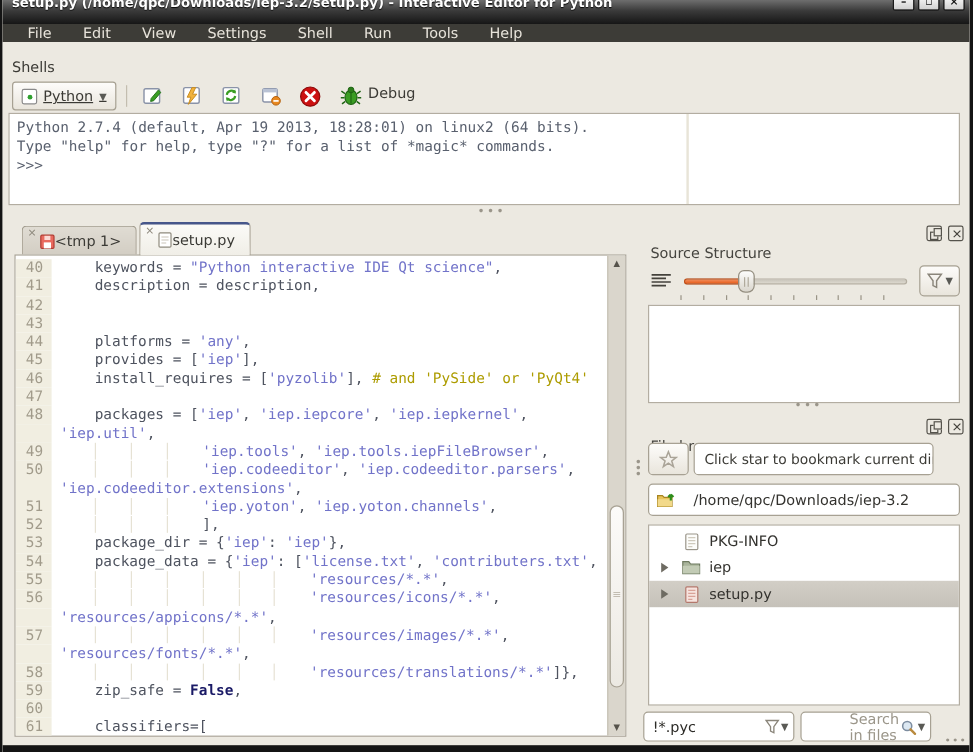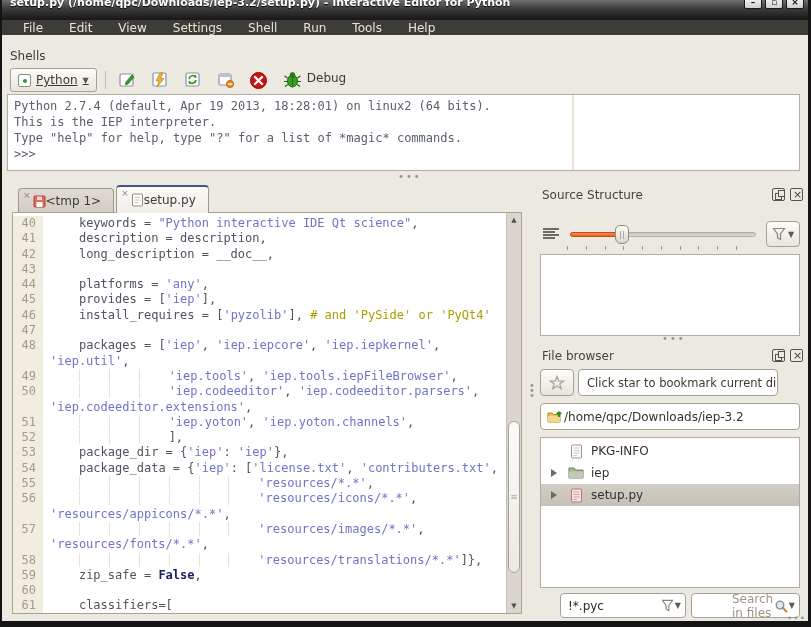--- a/index.html
+++ b/index.html
@@ -91,21 +91,21 @@
   .seg-keyword { color:#1A1A66; font-weight:bold; }
   .vscroll { flex:none; width:15px; background:#DAD6CC; border-left:1px solid #C6C1B5; position:relative; }
   .vs-arrow { position:absolute; left:0; right:0; height:14px; display:flex; align-items:center; justify-content:center; font-size:7px; color:#55524a; }
   .vs-thumb {
     position:absolute; left:1px; right:1px; top:52%; height:38%;
     background:linear-gradient(#FCFBF9,#ECE9E2); border:1px solid #A8A294; border-radius:7px;
   }
   .vs-thumb::after { content:"≡"; position:absolute; top:50%; left:50%; transform:translate(-50%,-55%); color:#b3ada0; font-size:9px; }
   .grip-v { position:absolute; top:383px; left:527px; color:#9a958a; font-size:10px; line-height:5px; width:4px; }
   
-  .panel-title { position:absolute; font-size:12px; color:#45443F; }
+  .panel-title { position:absolute; font-size:12px; color:#45443F;margin-top:16px; }
   .panel-btns { position:absolute; display:flex; gap:5px; }
   .pbtn { width:13px; height:13px; border:1px solid #55534c; border-radius:2px; position:relative; background:transparent; }
   .pbtn.float::before { content:""; position:absolute; left:2px; top:4px; width:5px; height:5px; border:1px solid #55534c; }
   .pbtn.float::after  { content:""; position:absolute; left:5px; top:1px; width:5px; height:5px; border:1px solid #55534c; background:#ECE9E1; }
   .pbtn.close::before { content:"×"; position:absolute; left:2px; top:-1px; font-size:11px; color:#44423c; }
   
   .ss-toolbar { position:absolute; top:220px; left:540px; width:258px; height:28px; display:flex; align-items:center; }
   .slider { position:relative; flex:1; height:26px; margin:0 10px; }
   .slider .track { position:absolute; top:11px; left:0; right:0; height:5px; background:linear-gradient(#c9c5bb,#DCD8CE); border:1px solid #b4aea1; border-radius:3px; }
   .slider .fill  { position:absolute; top:11px; left:0; width:28%; height:5px; background:linear-gradient(#F08C5A,#E8601F); border:1px solid #c44d14; border-radius:3px 0 0 3px; }
@@ -126,30 +126,30 @@
   .fb-row1 { position:absolute; top:369px; left:538px; width:238px; height:27px; display:flex; gap:4px; }
   .star-btn { width:34px; height:27px; border:1px solid #A7A193; border-radius:4px; background:linear-gradient(#FDFCFA,#E9E5DC); display:flex; align-items:center; justify-content:center; }
   .bookmark-combo {
     flex:1; height:27px; border:1px solid #A7A193; border-radius:4px; background:#fff;
     display:flex; align-items:center; padding:0 4px 0 8px; font-size:11.5px; color:#3B3A35; white-space:nowrap; overflow:hidden;
   }
   .spin { margin-left:auto; display:flex; flex-direction:column; align-items:center; font-size:6px; color:#55524a; line-height:5px; }
   .path-field {
     position:absolute; top:403px; left:538px; width:260px; height:27px;
     border:1px solid #A7A193; border-radius:4px; background:#fff;
-    display:flex; align-items:center; gap:0; padding:0 6px; font-size:12px; color:#33322E;
+    display:flex; align-items:center; gap:14px; padding:0 6px; font-size:12px; color:#33322E;
   }
   .fb-tree { position:absolute; top:437px; left:538px; width:260px; height:151px; background:#fff; border:1px solid #B3ADA1; padding-top:2px; }
   .tree-row { height:22px; display:flex; align-items:center; font-size:12px; color:#33322E; padding-left:6px; }
   .tree-row.selected { background:linear-gradient(#D2CEC6,#C5C1B9); }
   .expander { width:14px; display:flex; justify-content:center; }
   .expander .tri { width:0; height:0; border-left:6px solid #6e6b62; border-top:4px solid transparent; border-bottom:4px solid transparent; }
   .tree-icon { width:18px; margin:0 6px 0 6px; display:flex; justify-content:center; }
   .no-exp { width:14px; }
-  .fb-bottom { position:absolute; top:593px; left:558px; width:240px; height:25px; display:flex; gap:5px; }
+  .fb-bottom { position:absolute; top:593px; left:534px; width:240px; height:25px; display:flex; gap:5px; }
   .input-box {
     height:25px; border:1px solid #A7A193; border-radius:4px; background:#fff;
     display:flex; align-items:center; padding:0 4px 0 7px; font-size:12px;
   }
   .input-box .val { color:#2c2b27; }
   .input-box .placeholder { color:#9B968A;margin-left:33px; }
   .input-box .iconwrap { margin-left:auto; display:flex; align-items:center; gap:1px; }
   .filter-input { width:126px; }
   .search-input { flex:1; }
   
@@ -228,21 +228,21 @@
         <ellipse cx="9.5" cy="10" rx="5" ry="6" fill="#3A9D23" stroke="#1f6414" stroke-width="1"></ellipse>
         <circle cx="9.5" cy="4" r="2.4" fill="#2d7d1b" stroke="#1f6414" stroke-width="0.8"></circle>
         <path d="M4.5 7 L1.5 5 M4 10.5 L1 10.5 M4.8 13.5 L2 15.5 M14.5 7 L17.5 5 M15 10.5 L18 10.5 M14.2 13.5 L17 15.5" stroke="#1f6414" stroke-width="1.2"></path>
         <path d="M9.5 5.5 L9.5 15" stroke="#1f6414" stroke-width="0.9"></path>
       </svg>
       <span>Debug</span>
     </div>
   </div>
 
   <div class="shell-panel">
-    <div class="shell-pane-left"><div>Python 2.7.4 (default, Apr 19 2013, 18:28:01) on linux2 (64 bits).</div><div>This is the IEP interpreter.</div><div>Type "help" for help, type "?" for a list of *magic* commands.</div><div>&gt;&gt;&gt;</div></div>
+    <div class="shell-pane-left"><div>Python 2.7.4 (default, Apr 19 2013, 18:28:01) on linux2 (64 bits).</div><div>Type "help" for help, type "?" for a list of *magic* commands.</div><div>&gt;&gt;&gt;</div></div>
     <div class="shell-divider"></div>
     <div class="shell-pane-right"></div>
   </div>
 
   <div class="grip-h">•••</div>
 
   <div class="tabbar">
     <div class="tab">
       <span class="tab-close">×</span>
       <svg width="13" height="13" viewBox="0 0 13 13">
@@ -259,21 +259,21 @@
         <path d="M3.5 4.5 H9.5 M3.5 7 H9.5 M3.5 9.5 H7.5" stroke="#c9c4b8" stroke-width="1"></path>
       </svg>
       <span class="tab-label">setup.py</span>
     </div>
   </div>
 
   <div class="editor-box">
     <div class="code-rows">
         <div class="code-row"><span class="gutter">40</span><span class="code-text"><span class="indent">&nbsp;&nbsp;&nbsp;&nbsp;</span><span class="seg-plain">keywords = </span><span class="seg-string">"Python interactive IDE Qt science"</span><span class="seg-plain">,</span></span></div>
         <div class="code-row"><span class="gutter">41</span><span class="code-text"><span class="indent">&nbsp;&nbsp;&nbsp;&nbsp;</span><span class="seg-plain">description = description,</span></span></div>
-        <div class="code-row"><span class="gutter">42</span><span class="code-text"><span class="indent">&nbsp;&nbsp;&nbsp;&nbsp;</span><span class="seg-plain">long_description = __doc__,</span></span></div>
+        <div class="code-row"><span class="gutter">42</span><span class="code-text"><span class="indent">&nbsp;&nbsp;&nbsp;&nbsp;</span></span></div>
         <div class="code-row"><span class="gutter">43</span><span class="code-text"></span></div>
         <div class="code-row"><span class="gutter">44</span><span class="code-text"><span class="indent">&nbsp;&nbsp;&nbsp;&nbsp;</span><span class="seg-plain">platforms = </span><span class="seg-string">'any'</span><span class="seg-plain">,</span></span></div>
         <div class="code-row"><span class="gutter">45</span><span class="code-text"><span class="indent">&nbsp;&nbsp;&nbsp;&nbsp;</span><span class="seg-plain">provides = [</span><span class="seg-string">'iep'</span><span class="seg-plain">],</span></span></div>
         <div class="code-row"><span class="gutter">46</span><span class="code-text"><span class="indent">&nbsp;&nbsp;&nbsp;&nbsp;</span><span class="seg-plain">install_requires = [</span><span class="seg-string">'pyzolib'</span><span class="seg-plain">], </span><span class="seg-comment"># and 'PySide' or 'PyQt4'</span></span></div>
         <div class="code-row"><span class="gutter">47</span><span class="code-text"></span></div>
         <div class="code-row"><span class="gutter">48</span><span class="code-text"><span class="indent">&nbsp;&nbsp;&nbsp;&nbsp;</span><span class="seg-plain">packages = [</span><span class="seg-string">'iep'</span><span class="seg-plain">, </span><span class="seg-string">'iep.iepcore'</span><span class="seg-plain">, </span><span class="seg-string">'iep.iepkernel'</span><span class="seg-plain">,</span></span></div>
         <div class="code-row"><span class="gutter"></span><span class="code-text"><span class="seg-string">'iep.util'</span><span class="seg-plain">,</span></span></div>
         <div class="code-row"><span class="gutter">49</span><span class="code-text"><span class="indent">&nbsp;&nbsp;&nbsp;&nbsp;</span><span class="indent guide">&nbsp;&nbsp;&nbsp;&nbsp;</span><span class="indent guide">&nbsp;&nbsp;&nbsp;&nbsp;</span><span class="indent guide">&nbsp;&nbsp;&nbsp;&nbsp;</span><span class="seg-string">'iep.tools'</span><span class="seg-plain">, </span><span class="seg-string">'iep.tools.iepFileBrowser'</span><span class="seg-plain">,</span></span></div>
         <div class="code-row"><span class="gutter">50</span><span class="code-text"><span class="indent">&nbsp;&nbsp;&nbsp;&nbsp;</span><span class="indent guide">&nbsp;&nbsp;&nbsp;&nbsp;</span><span class="indent guide">&nbsp;&nbsp;&nbsp;&nbsp;</span><span class="indent guide">&nbsp;&nbsp;&nbsp;&nbsp;</span><span class="seg-string">'iep.codeeditor'</span><span class="seg-plain">, </span><span class="seg-string">'iep.codeeditor.parsers'</span><span class="seg-plain">,</span></span></div>
         <div class="code-row"><span class="gutter"></span><span class="code-text"><span class="seg-string">'iep.codeeditor.extensions'</span><span class="seg-plain">,</span></span></div>

